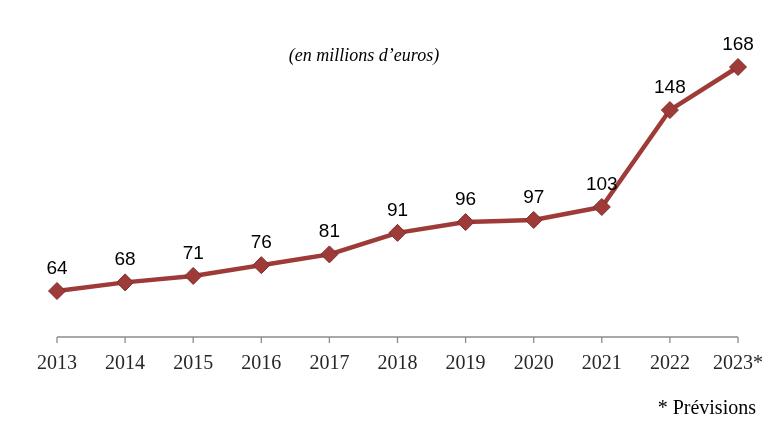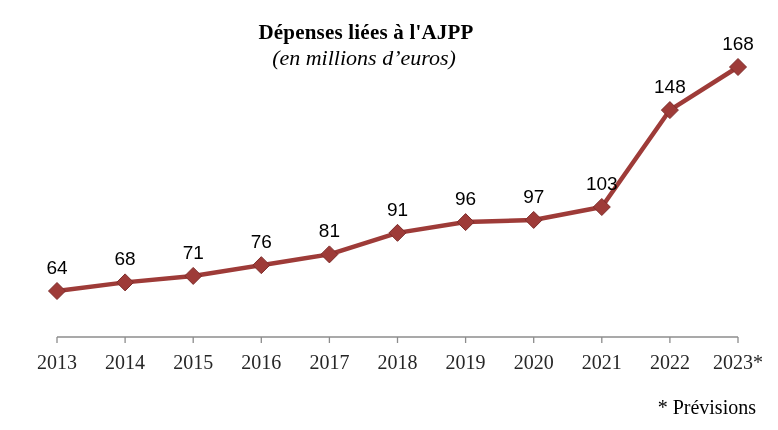--- a/index.html
+++ b/index.html
@@ -28,21 +28,21 @@
     letter-spacing: 0.2px;
   }
   .chart-subtitle {
     position: absolute;
     left: 0;
     top: 45px;
     width: 728px;
     text-align: center;
     font-family: "Liberation Serif", serif;
     font-style: italic;
-    font-size: 22px;
+    font-size: 18px;
     color: #000000;
   }
   .footnote {
     position: absolute;
     right: 22px;
     top: 396px;
     font-family: "Liberation Serif", serif;
     font-size: 20px;
     color: #000000;
   }
@@ -59,21 +59,20 @@
   .year-label {
     font-family: "Liberation Serif", serif;
     font-size: 20px;
     fill: #262626;
   }
 </style>
 </head>
 <body>
 
 <div class="canvas">
-  <div class="chart-title">Dépenses liées à l'AJPP</div>
   <div class="chart-subtitle">(en millions d’euros)</div>
   <svg class="plot" id="plot" width="778" height="430">
       <line x1="57" y1="337" x2="738" y2="337" stroke="#8C8C8C" stroke-width="1.3"></line>
       <line x1="57" y1="337" x2="57" y2="343" stroke="#8C8C8C" stroke-width="1.3"></line>
       <text x="57" y="369" text-anchor="middle" class="year-label">2013</text>
       <line x1="125.1" y1="337" x2="125.1" y2="343" stroke="#8C8C8C" stroke-width="1.3"></line>
       <text x="125.1" y="369" text-anchor="middle" class="year-label">2014</text>
       <line x1="193.2" y1="337" x2="193.2" y2="343" stroke="#8C8C8C" stroke-width="1.3"></line>
       <text x="193.2" y="369" text-anchor="middle" class="year-label">2015</text>
       <line x1="261.29999999999995" y1="337" x2="261.29999999999995" y2="343" stroke="#8C8C8C" stroke-width="1.3"></line>

